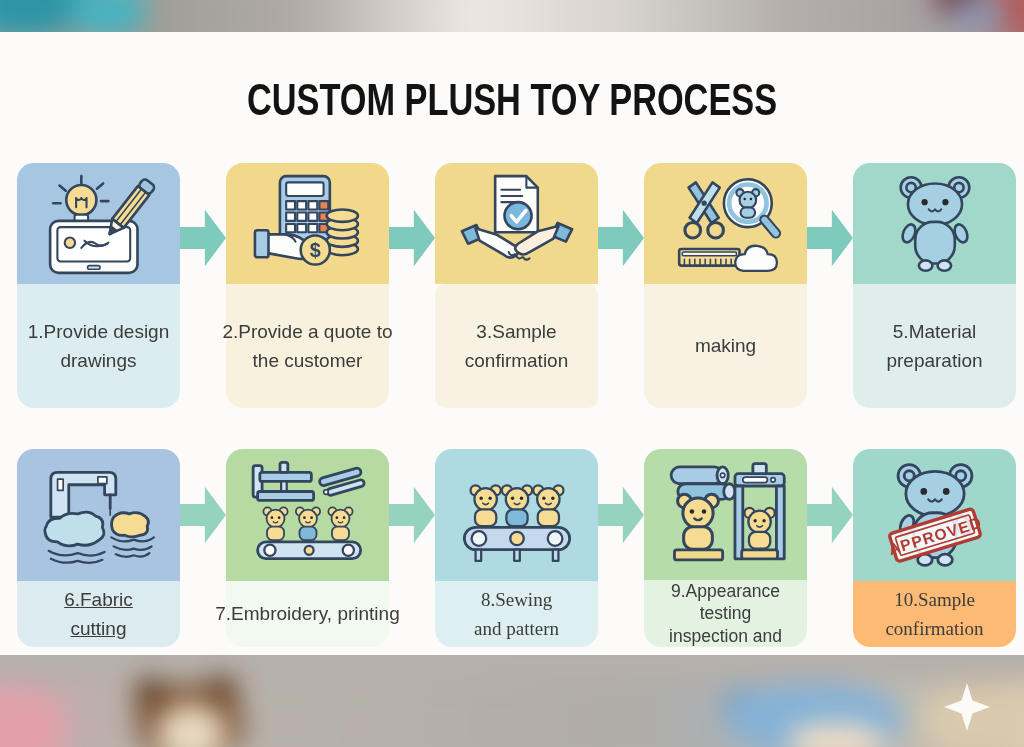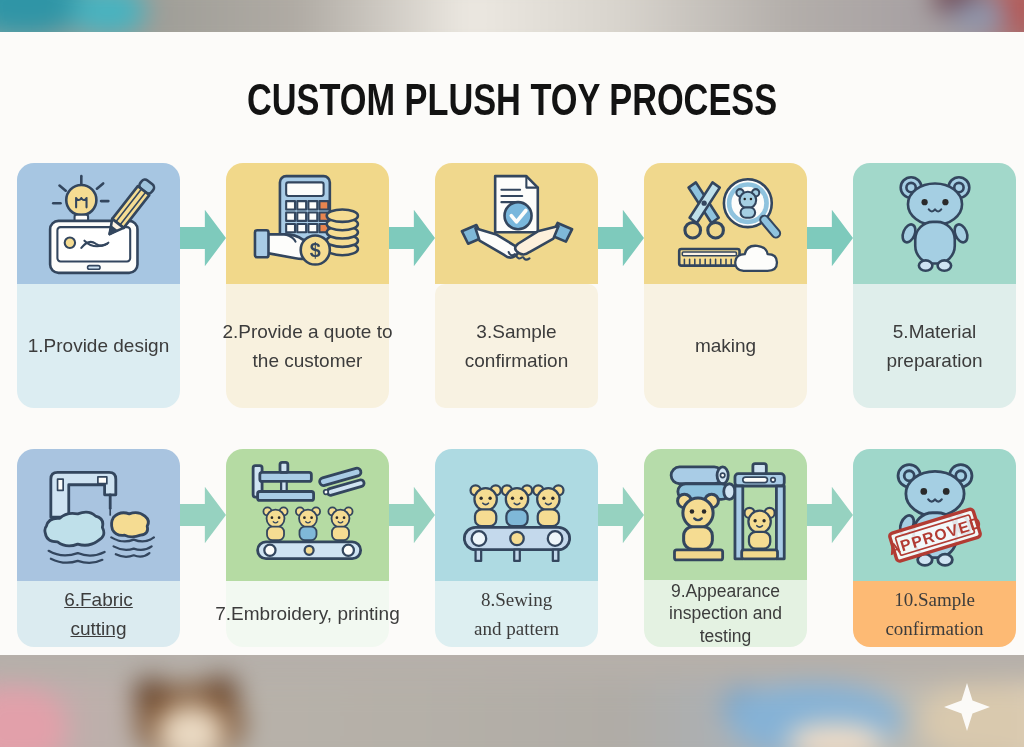--- a/index.html
+++ b/index.html
@@ -112,20 +112,21 @@
     <line x1="2.5" y1="10" x2="2.5" y2="50" stroke-width="1.5"></line>
     <polygon points="-7,50 7,50 0,63" fill="#fdf3e3"></polygon>
     <polygon points="-2.8,56.6 2.8,56.6 0,63" fill="#33465e"></polygon>
   </g>
               </g>
             </svg>
           </div>
           <div class="card-label" style="background: rgb(220, 237, 242);">
             <span class="label-text">
               <span class="lbl-line">1.Provide design</span>
+              <span class="lbl-line">drawings</span>
             </span>
           </div>
         </div>
         <div class="arrow-slot">
           <div class="arrow" style="background: rgb(126, 202, 188);"></div>
         </div>
         <div class="card">
           <div class="card-icon" style="background: rgb(241, 216, 138);">
             <svg class="icon-svg" viewBox="0 0 110 100" xmlns="http://www.w3.org/2000/svg">
               <g stroke="#33465e" stroke-width="2.5" stroke-linecap="round" stroke-linejoin="round" fill="none">
@@ -432,22 +433,22 @@
   <path d="M-2.5,-7.5 q2.5,2.5 5,0" stroke-width="1.5"></path>
   <rect x="-9.5" y="-2" width="19" height="15" rx="6" fill="#f5dc92" stroke-width="2"></rect>
 </g>
   <rect x="69" y="82" width="32" height="8" rx="2" fill="#f0d88d"></rect>
               </g>
             </svg>
           </div>
           <div class="card-label label-compact" style="background: rgb(228, 242, 226);">
             <span class="label-text">
               <span class="lbl-line">9.Appearance</span>
+              <span class="lbl-line">testing</span>
               <span class="lbl-line">inspection and</span>
-              <span class="lbl-line">testing</span>
             </span>
           </div>
         </div>
         <div class="arrow-slot">
           <div class="arrow" style="background: rgb(150, 210, 192);"></div>
         </div>
         <div class="card">
           <div class="card-icon" style="background: rgb(159, 215, 202);">
             <svg class="icon-svg" viewBox="0 0 110 100" xmlns="http://www.w3.org/2000/svg">
               <g stroke="#33465e" stroke-width="2.5" stroke-linecap="round" stroke-linejoin="round" fill="none">

